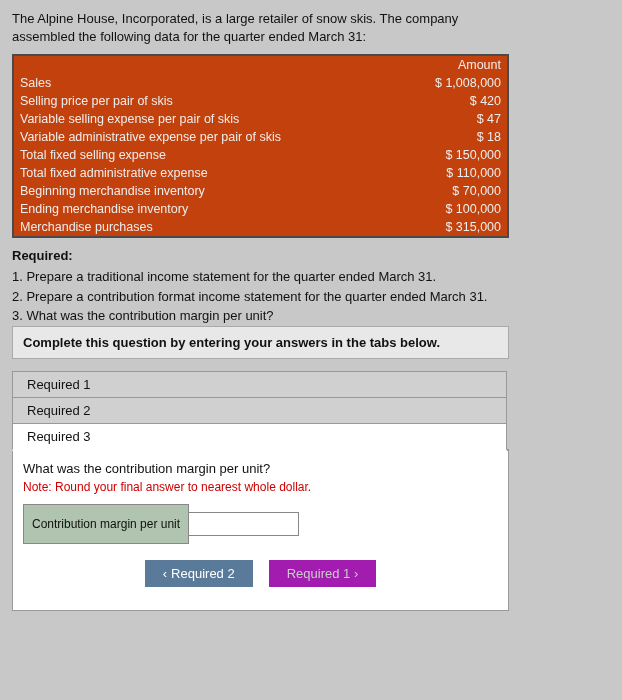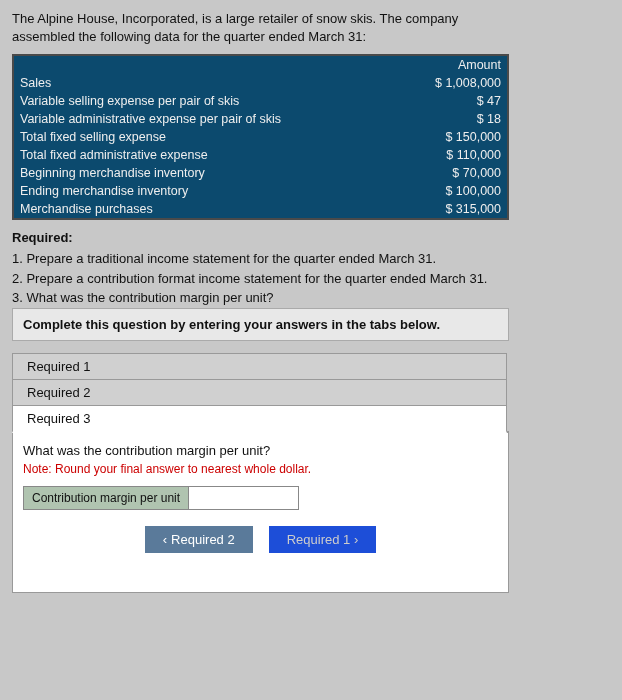--- a/index.html
+++ b/index.html
@@ -22,21 +22,21 @@
       margin-bottom: 8px;
       line-height: 1.4;
     }
     .data-table-wrapper {
       background: #4a4a4a;
       padding: 2px;
       margin-bottom: 10px;
     }
     .data-table {
       width: 100%;
-      background: #0c4a6e;
+      background: #c2410c;
       border-collapse: collapse;
     }
     .data-table td {
       padding: 2px 6px;
       font-size: 12.5px;
       color: #eee;
       vertical-align: top;
     }
     .data-table .col-label {
       width: 65%;
@@ -116,21 +116,21 @@
     }
     .input-row {
       display: flex;
       align-items: center;
       gap: 0;
       margin-bottom: 16px;
     }
     .input-label-box {
       background: #b0c4b0;
       border: 1px solid #888;
-      padding: 4px 8px;
+      padding: 12px 8px;
       font-size: 12px;
       color: #111;
       white-space: nowrap;
     }
     .input-field {
       border: 1px solid #888;
       border-left: none;
       padding: 4px 6px;
       font-size: 12px;
       width: 110px;
@@ -148,21 +148,21 @@
       color: #fff;
       border: none;
       padding: 6px 18px;
       font-size: 13px;
       cursor: pointer;
       display: flex;
       align-items: center;
       gap: 4px;
     }
     .btn-next {
-      background: #1d4ed8;
+      background: #a21caf;
       color: #ccc;
       border: none;
       padding: 6px 18px;
       font-size: 13px;
       cursor: pointer;
     }
   </style>
 </head>
 <body>
 
@@ -175,20 +175,24 @@
       <thead>
         <tr>
           <td class="col-label"></td>
           <td class="col-amount amount-header">Amount</td>
         </tr>
       </thead>
       <tbody id="table-body">
       <tr>
             <td class="col-label">Sales</td>
             <td class="col-amount">$ 1,008,000</td>
+          </tr>
+          <tr>
+            <td class="col-label">Selling price per pair of skis</td>
+            <td class="col-amount">$ 420</td>
           </tr>
           <tr>
             <td class="col-label">Variable selling expense per pair of skis</td>
             <td class="col-amount">$ 47</td>
           </tr>
           <tr>
             <td class="col-label">Variable administrative expense per pair of skis</td>
             <td class="col-amount">$ 18</td>
           </tr>
           <tr>

